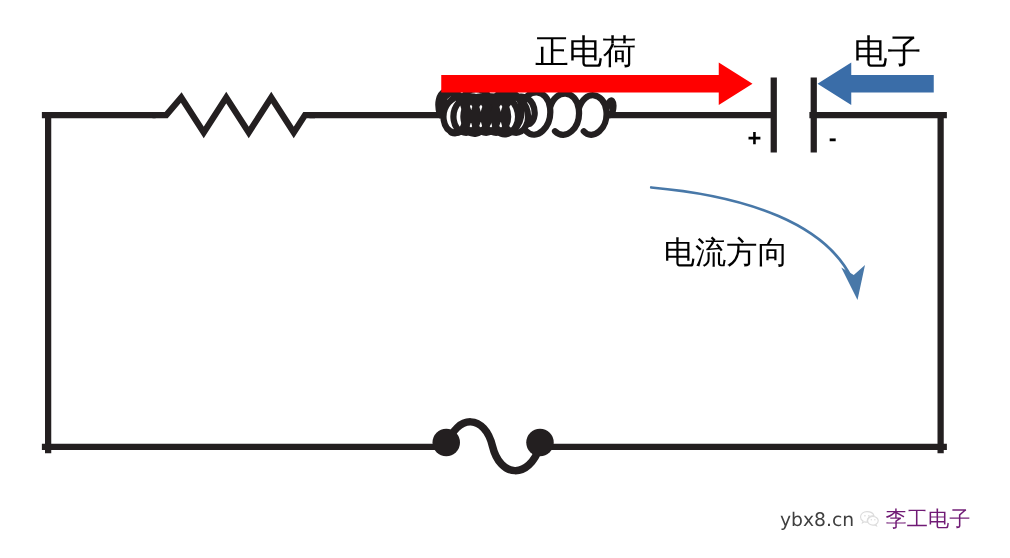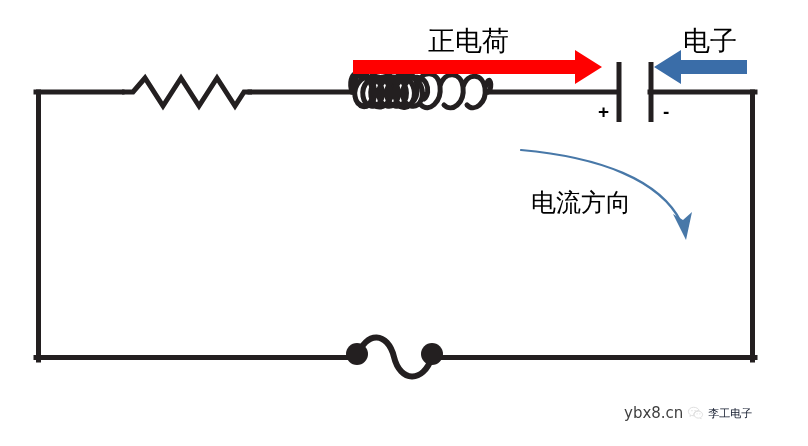--- a/index.html
+++ b/index.html
@@ -66,22 +66,22 @@
     align-items: center;
     gap: 4px;
     opacity: 1;
   }
   #watermark .wm-domain {
     font-size: 15px;
     color: #3f3f3f;
     font-family: "DejaVu Sans", sans-serif;
   }
   #watermark .wm-name {
-    font-size: 11px;
-    color: #0f172a;
+    font-size: 17px;
+    color: #701a75;
   }
   #watermark .wm-logo {
     width: 17px;
     height: 17px;
     display: inline-block;
   }
 </style>
 </head>
 <body>
 

